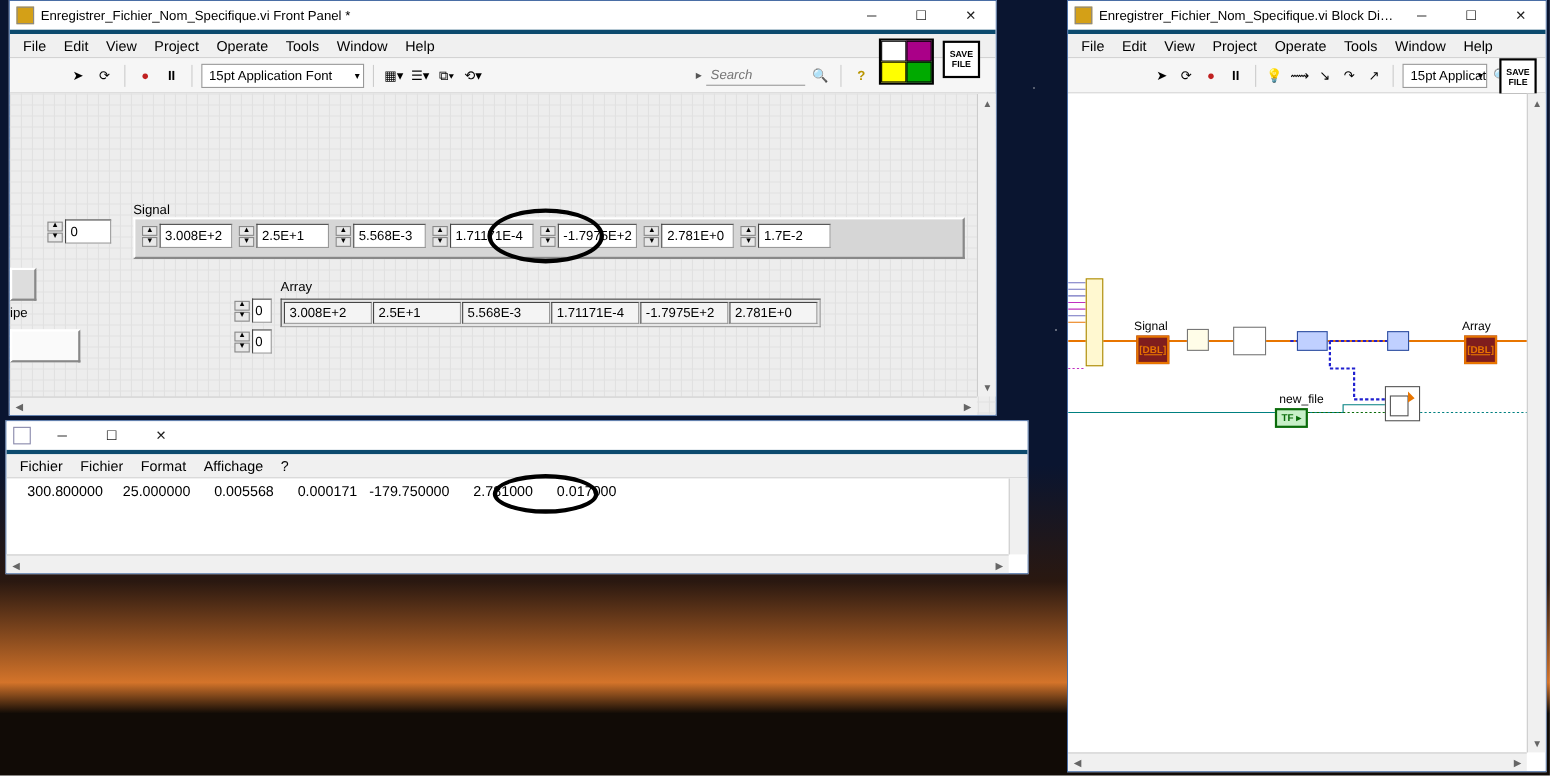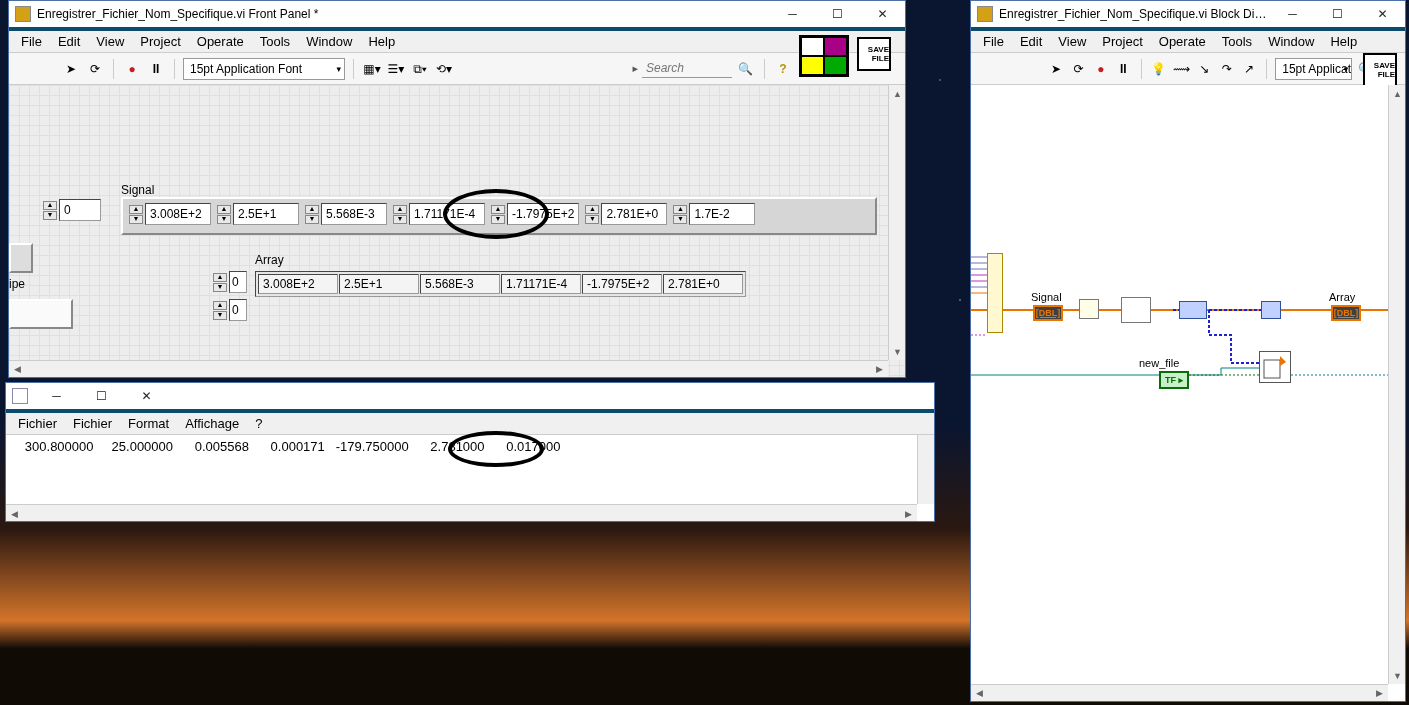--- a/index.html
+++ b/index.html
@@ -39,34 +39,34 @@
   .step-up,.step-down{height:9px;background:#e8e8e8;border:1px solid #888;font-size:7px;line-height:6px;text-align:center;}
   .numfield{height:22px;border:1px inset #999;background:#fff;padding:0 4px;font-size:12px;min-width:60px; display:flex; align-items:center;}
   .numfield-ro{height:20px;border:1px inset #999;background:#f4f4f4;padding:0 4px;font-size:12px;min-width:80px;display:flex;align-items:center;}
   .circle-annot{position:absolute;border:4px solid #000;border-radius:50%;}
   .scrollbar-v{position:absolute;right:0;top:0;bottom:17px;width:17px;background:#f0f0f0;border-left:1px solid #ccc;}
   .scrollbar-h{position:absolute;left:0;right:17px;bottom:0;height:17px;background:#f0f0f0;border-top:1px solid #ccc;display:flex;align-items:center;justify-content:space-between;}
   .scroll-arrow{width:17px;height:17px;display:flex;align-items:center;justify-content:center;font-size:9px;color:#666;}
   .content-np{flex:1;background:#fff;padding:4px 8px;font-family:Consolas,monospace;font-size:13px;white-space:pre;position:relative;}
   .content-bd{flex:1;background:#fff;position:relative;overflow:hidden;}
   .bd-node{position:absolute;font-size:11px;}
-  .dbl-terminal{border:1px solid #e87500;background:#404040;width:30px;height:16px;display:flex;align-items:center;justify-content:center;font-size:9px;font-weight:bold;color:#e87500;text-decoration:underline;}
+  .dbl-terminal{border:1px solid #e87500;background:#7f1d1d;width:30px;height:26px;display:flex;align-items:center;justify-content:center;font-size:9px;font-weight:bold;color:#e87500;text-decoration:underline;}
   .tf-terminal{border:2px solid #0a6b0a;background:#c8f0c8;width:30px;height:18px;display:flex;align-items:center;justify-content:center;font-size:9px;font-weight:bold;color:#0a6b0a;}
   .func-node{border:1px solid #777;background:#fffde8;width:24px;height:24px;}
   .subvi-node{border:1px solid #555;background:#fff;width:32px;height:32px;}
   .bundle-node{border:1px solid #aa8800;background:#fff8d0;width:16px;height:80px;}
   .stars { position: absolute; inset: 0; background:
     radial-gradient(1px 1px at 100px 50px, #fff, transparent),
     radial-gradient(1px 1px at 300px 120px, #eee, transparent),
     radial-gradient(1px 1px at 500px 200px, #fff, transparent),
     radial-gradient(1px 1px at 940px 80px, #ddd, transparent),
     radial-gradient(1px 1px at 960px 300px, #fff, transparent);
     pointer-events:none;
   }
-  .save-file-box{border:2px solid #000;background:#fff;width:34px;height:34px;display:flex;align-items:center;justify-content:center;font-size:8px;font-weight:bold;text-align:right;line-height:9px;}
+  .save-file-box{border:2px solid #000;background:#fff;width:34px;height:34px;display:flex;align-items:center;justify-content:center;font-size:8px;font-weight:bold;text-align:center;line-height:9px;}
   .wire{position:absolute;pointer-events:none;}
 </style>
 </head>
 <body>
 
 <div class="stars"></div>
 
 <div class="window" style="left:8px; top:0; width:898px; height:378px;">
   <div class="titlebar">
     <span class="icon-app"></span>
@@ -99,21 +99,21 @@
   <div class="toolbar">
     <div style="width:40px;"></div>
     <div class="toolbtn">➤</div>
     <div class="toolbtn">⟳</div>
     <div class="divider"></div>
     <div class="toolbtn toolbtn-rec">●</div>
     <div class="toolbtn">
         <b>II</b>
       </div>
     <div class="divider"></div>
-    <div class="font-select" style="width:162px;text-align:center;">15pt Application Font</div>
+    <div class="font-select" style="width:148px;text-align:center;">15pt Application Font</div>
     <div class="divider"></div>
     <div class="toolbtn">▦▾</div>
     <div class="toolbtn">☰▾</div>
     <div class="toolbtn">⧉▾</div>
     <div class="toolbtn">⟲▾</div>
     <div style="flex:1"></div>
     <span style="font-size:11px;color:#555;">▸</span>
     <input class="search-box" placeholder="Search" style="">
     <div class="toolbtn">🔍</div>
     <div class="divider"></div>
@@ -315,21 +315,21 @@
     </svg>
 
     <div class="bundle-node bd-node" style="left:16px;top:168px;"></div>
 
     <span class="bd-node" style="left:60px;top:206px;">Signal</span>
     <div class="dbl-terminal bd-node" style="left:62px;top:220px;border-width:2px;">[DBL]</div>
 
     <span class="bd-node" style="left:358px;top:206px;">Array</span>
     <div class="dbl-terminal bd-node" style="left:360px;top:220px;border-width:2px;">[DBL]</div>
 
-    <span class="bd-node" style="left:168px;top:272px;">new_file</span>
+    <span class="bd-node" style="left:192px;top:272px;">new_file</span>
     <div class="tf-terminal bd-node" style="left:188px;top:286px;">TF ▸</div>
 
     <div class="func-node bd-node" style="left:108px;top:214px;width:20px;height:20px;"></div>
     <div class="func-node bd-node" style="left:150px;top:212px;width:30px;height:26px;background:#fff;"></div>
     <div class="func-node bd-node" style="left:208px;top:216px;width:28px;height:18px;background:#c0d0ff;border-color:#3050a0;"></div>
     <div class="func-node bd-node" style="left:290px;top:216px;width:20px;height:18px;background:#c0d0ff;border-color:#3050a0;"></div>
     <div class="subvi-node bd-node" style="left:288px;top:266px;">
       <svg width="30" height="30" viewBox="0 0 30 30">
           <rect x="4" y="8" width="16" height="18" fill="#fff" stroke="#555"></rect>
           <path d="M20 4 L26 10 L20 14 Z" fill="#e87500"></path>

